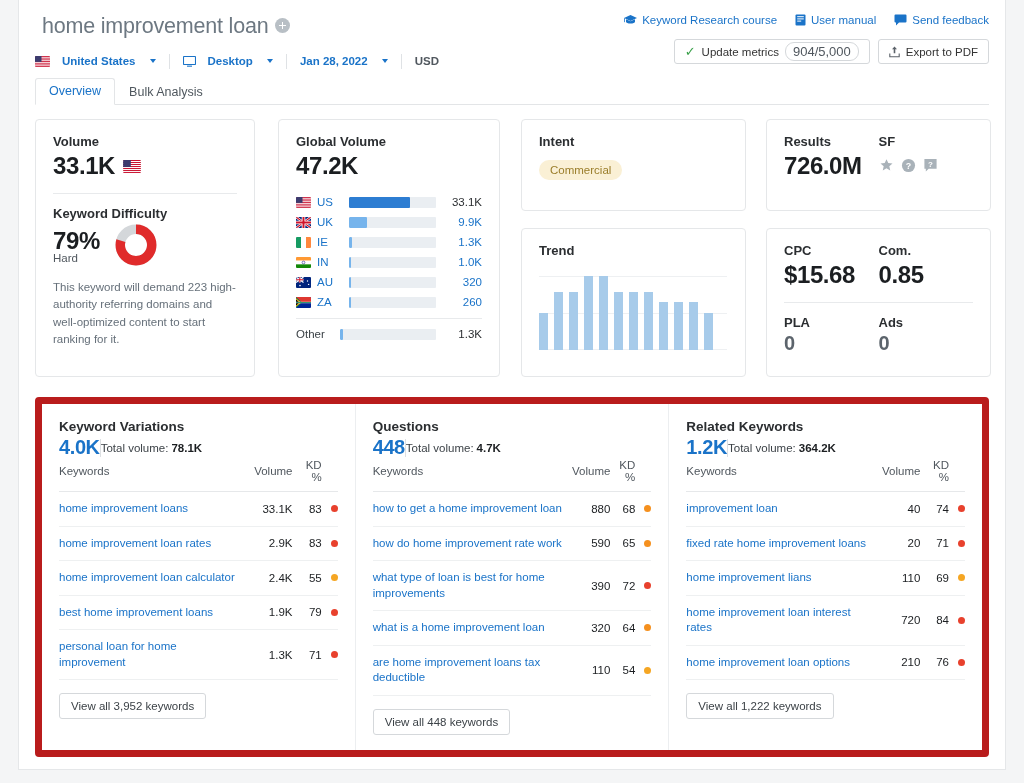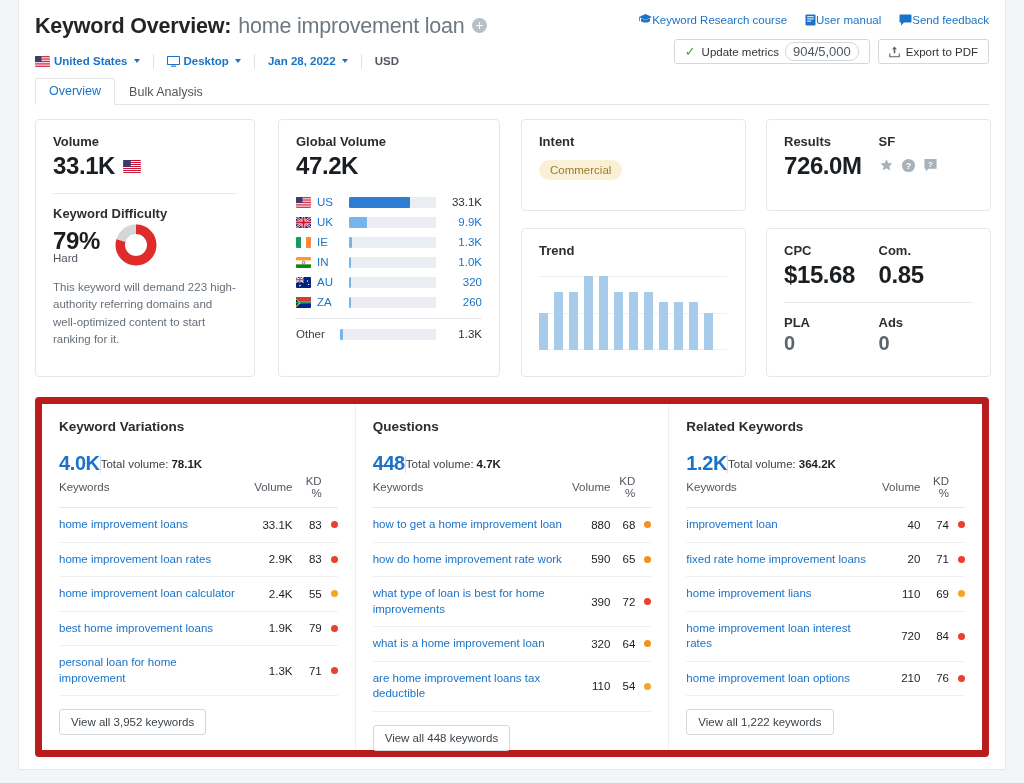--- a/index.html
+++ b/index.html
@@ -40,33 +40,33 @@
     background: #b8bfc5; margin-left: 7px;
     position: relative; top: -2px;
   }
   .plus-icon svg { display: block; }
 
   .head-links {
     position: absolute; right: 16px; top: 14px;
     display: flex; gap: 18px; align-items: center;
   }
   .head-link {
-    display: flex; align-items: flex-start; 
+    display: flex; align-items: flex-end; gap: 5px;
     font-size: 11.5px; color: #1a73c8; cursor: pointer;
     white-space: nowrap;
   }
   .head-link svg { display: block; flex: none; }
 
   
   .subbar {
     display: flex; align-items: center; gap: 0;
     margin-top: 11px; height: 22px;
   }
   .sb-item {
-    display: flex; align-items: center; gap: 4px;
+    display: flex; align-items: center; gap: 12px;
     font-size: 11.5px; color: #1a73c8; cursor: pointer;
     padding-right: 13px; white-space: nowrap;
   }
   .sb-item.plain { color: #50575e; cursor: default; padding-left: 13px; }
   .sb-sep { width: 1px; height: 15px; background: #dfe2e5; }
   .sb-label { font-weight: 600; }
   .caret { width: 0; height: 0;
     border-left: 3.5px solid transparent; border-right: 3.5px solid transparent;
     border-top: 4.5px solid #1a73c8; margin-left: 2px; }
 
@@ -183,21 +183,21 @@
   
   .bottom {
     margin: 16px 16px 0 16px;
     border: 7px solid #b91c1c; border-radius: 4px;
     display: flex; height: 360px; background: #fff;
   }
   .col { flex: 1; padding: 15px 17px 0 17px; position: relative; }
   .col + .col { border-left: 1px solid #eceef0; }
 
   .col-title { font-size: 13.5px; font-weight: bold; color: #2b2e31; }
-  .col-sum { display: flex; align-items: center; margin-top: 18px; }
+  .col-sum { display: flex; align-items: center; margin-top: 2px; }
   .col-count { font-size: 20px; font-weight: bold; color: #1a73c8; letter-spacing: -0.4px; }
   .col-divider { width: 1px; height: 18px; background: #dcdfe2; }
   .col-tv { font-size: 11.5px; color: #3c4247; }
   .col-tv b { font-weight: bold; color: #1b1e21; margin-left: 3px; }
 
   table.kwt { width: 100%; border-collapse: collapse; }
   table.kwt th {
     font-size: 11.5px; font-weight: normal; color: #50575e;
     text-align: left; padding: 0 0 8px 0;
     border-bottom: 1px solid #e6e8ea;
@@ -224,21 +224,20 @@
   }
 </style>
 </head>
 <body>
 
 <div class="page">
 
   <div class="header">
 
     <div class="title-row">
-      <span class="title-main">Keyword Overview:</span>
       <span class="title-kw">home improvement loan</span>
       <span class="plus-icon">
         <svg width="11" height="11" viewBox="0 0 11 11">
             <path d="M5 2h1v7H5z" fill="#fff"></path>
             <path d="M2 5h7v1H2z" fill="#fff"></path>
           </svg>
       </span>
     </div>
 
     <div class="head-links">

